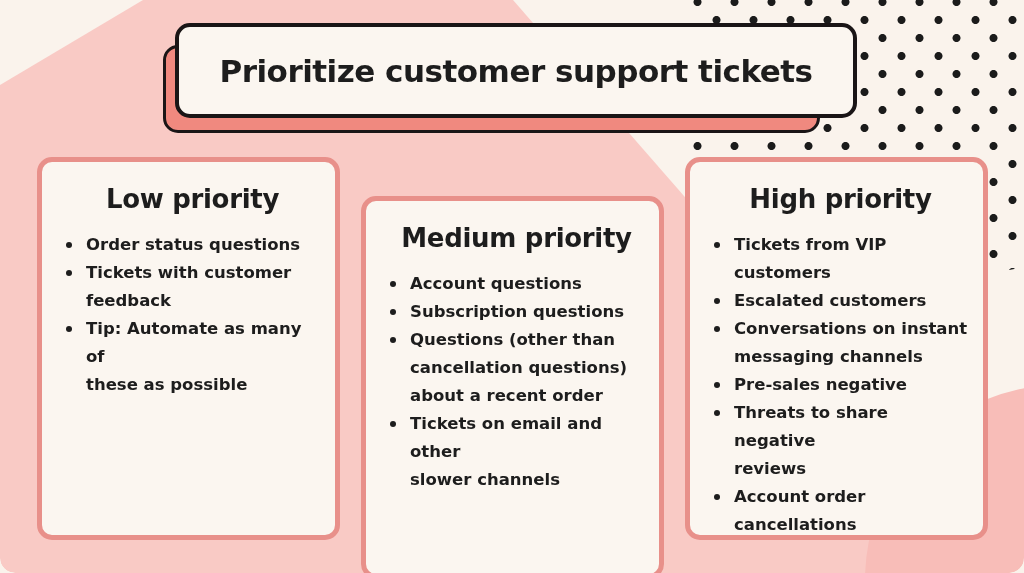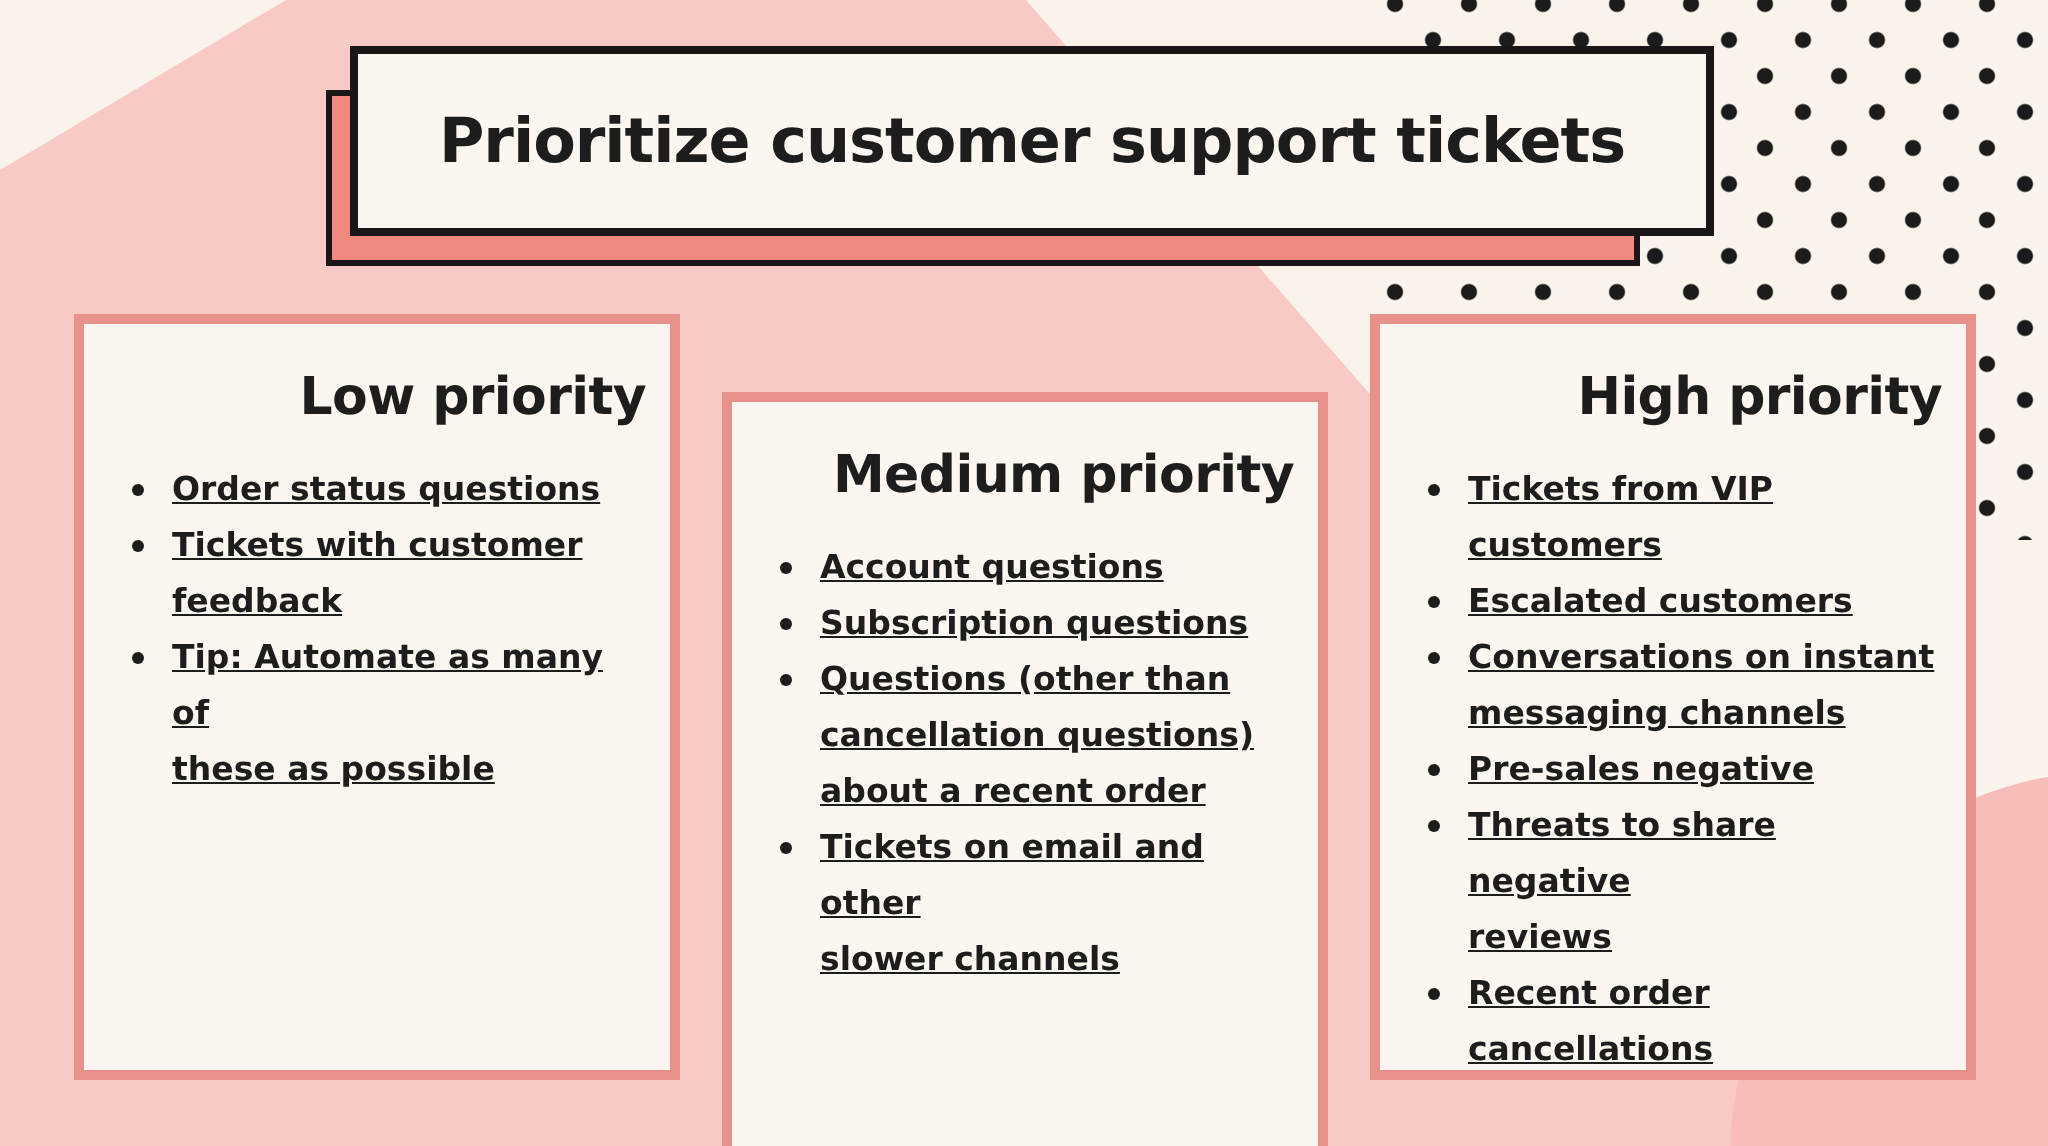--- a/index.html
+++ b/index.html
@@ -1,19 +1,19 @@
 <!DOCTYPE html>
 <html style="--cream: #FAF3EC; --panel: #FBF6F0; --pink: #F9CAC5; --blob-pink: #F8BDB8; --salmon: #F0897F; --card-border: #E8908A; --ink: #1A1516; --text: #1D1D1D; --dot: #1B1B1B;"><head>
 <meta charset="utf-8">
 <style>
   :root{
     --cream:#FAF3EC; --panel:#FBF6F0; --pink:#F9CAC5; --blob-pink:#F8BDB8;
     --salmon:#F0897F; --card-border:#E8908A; --ink:#1A1516; --text:#1D1D1D; --dot:#1B1B1B;
   }
-  *{margin:0;padding:0;box-sizing:border-box;}
+  *{margin:0;padding:0;box-sizing:border-box;border-radius:15px;}
   html,body{width:1024px;height:573px;}
   body{font-family:"DejaVu Sans", sans-serif; background:var(--cream);}
   .stage{position:relative;width:1024px;height:573px;overflow:hidden;background:var(--cream);}
 
   
   .pink-shape{position:absolute;inset:0;background:var(--pink);
     clip-path:polygon(0 85px,143px 0,513px 0,1013px 100%,0 100%);}
   .corner-blob{position:absolute;left:865px;top:385px;width:390px;height:390px;
     border-radius:50%;background:var(--blob-pink);}
   .dots{position:absolute;left:690px;top:-8px;width:334px;height:278px;
@@ -29,25 +29,25 @@
   .banner{position:absolute;left:175px;top:23px;width:682px;height:95px;
     background:var(--panel);border:4px solid var(--ink);
     display:flex;align-items:center;justify-content:center;}
   .banner h1{font-size:31px;font-weight:700;letter-spacing:-0.5px;color:var(--text);white-space:nowrap;}
 
   
   .card{position:absolute;top:157px;width:303px;height:383px;
     background:var(--panel);border:5px solid var(--card-border);
     padding:22px 12px 0 20px;}
   .card.c1{left:37px;} .card.c2{left:361px;margin-top:39px;} .card.c3{left:685px;}
-  .card h2{font-size:26px;font-weight:700;color:var(--text);text-align:right;
+  .card h2{font-size:26px;font-weight:700;color:var(--text);text-align:center;
     letter-spacing:-0.3px;margin-bottom:17px;}
   .card ul{list-style:none;}
   .card li{position:relative;padding-left:24px;font-size:16.5px;font-weight:700;
-    color:var(--text);line-height:28px;white-space:pre-line;text-decoration:underline;}
+    color:var(--text);line-height:28px;white-space:pre-line;}
   .card li::before{content:"";position:absolute;left:4px;top:11px;width:6px;height:6px;
     border-radius:50%;background:var(--text);}
 </style>
 </head>
 <body>
 
 <div class="stage">
 
   <div class="pink-shape"></div>
   <div class="corner-blob"></div>
@@ -86,17 +86,17 @@
     <h2>High priority</h2>
     <ul>
         <li>Tickets from VIP
 customers</li>
         <li>Escalated customers</li>
         <li>Conversations on instant
 messaging channels</li>
         <li>Pre-sales negative</li>
         <li>Threats to share negative
 reviews</li>
-        <li>Recent order cancellations</li>
+        <li>Account order cancellations</li>
       </ul>
   </div>
 
 </div>
 
 </body></html>

